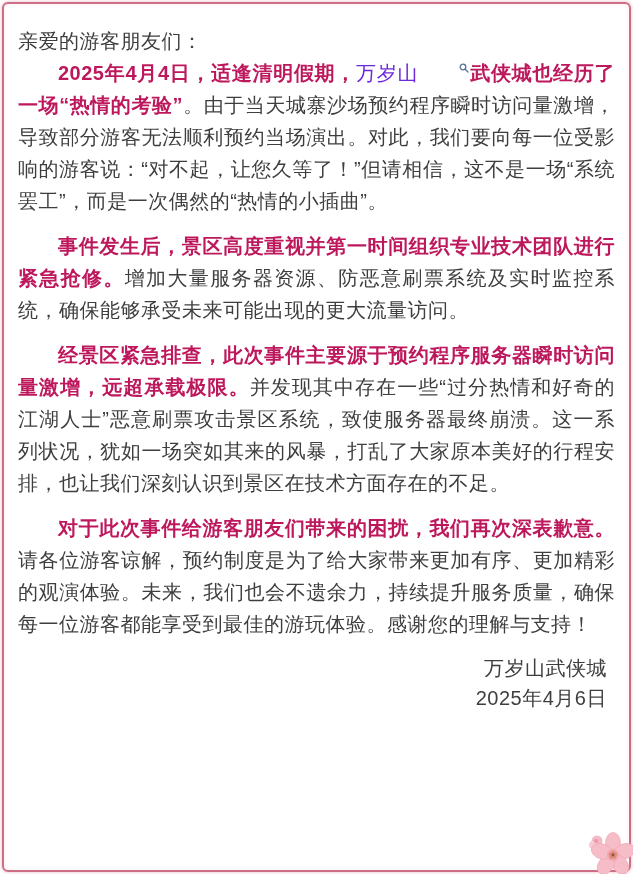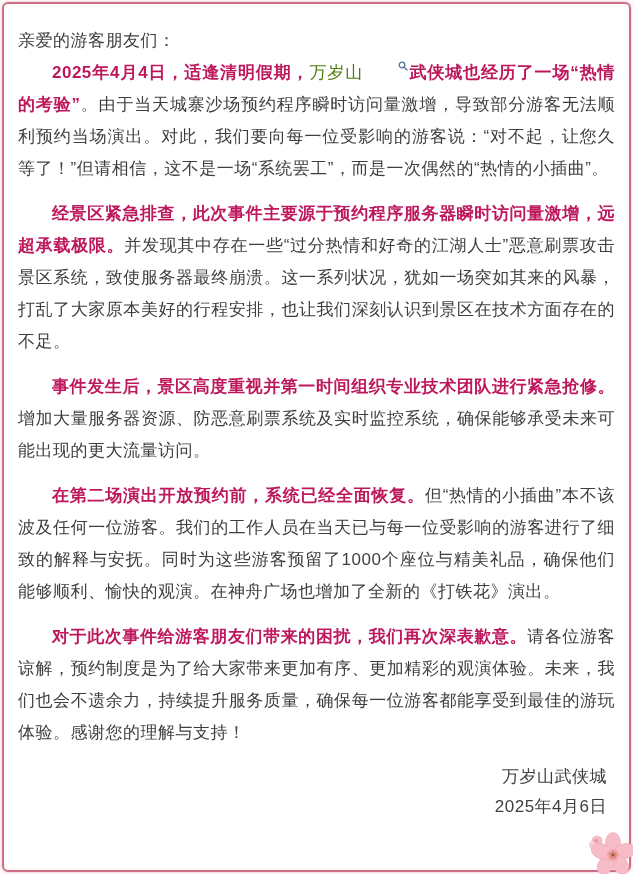--- a/index.html
+++ b/index.html
@@ -12,52 +12,51 @@
   }
   .frame {
     position: absolute; inset: 2px;
     border: 2px solid #cb6e86;
     border-radius: 6px;
     box-shadow: 0 0 3px 1px #f2d3db, inset 0 0 5px 0 #fbeef1;
     pointer-events: none;
   }
   .content {
     position: absolute; left: 18px; right: 18px; top: 25px;
-    font-size: 17px; line-height: 32px;
+    font-size: 20px; line-height: 32px;
     color: #3e3e3e;
     text-align: justify;
     letter-spacing: 0.5px;
   }
   .salutation { text-indent: 0; }
   .opening { text-indent: 2em; margin: 0 0 14px 0; }
   p.para { margin: 0 0 13px 0; text-indent: 2em; }
   .b { font-weight: bold; color: #be185d; }
-  .entity { color: #4d7c0f; text-decoration: none; cursor: pointer; }
+  .entity { color: #6d28d9; text-decoration: none; cursor: pointer; }
   .search { display: inline-block; line-height: 0; vertical-align: 7px; margin: 0 1px; }
   .signature { text-align: right; line-height: 30px; margin-top: 4px; padding-right: 8px; }
   .flower { position: absolute; right: -4px; bottom: -3px; z-index: 3; }
 </style>
 </head>
 <body>
 
 <div class="frame"></div>
 
 <div class="content">
   <div class="salutation">亲爱的游客朋友们：</div>
 
   <p class="para"><span class="b">2025年4月4日，适逢清明假期，</span><a class="entity"><span>万岁山</span><span class="search"><svg width="10" height="10" viewBox="0 0 10 10">
             <circle cx="4" cy="4" r="2.8" fill="none" stroke="#56719a" stroke-width="1.3"></circle>
             <line x1="6.2" y1="6.2" x2="9" y2="9" stroke="#56719a" stroke-width="1.3" stroke-linecap="round"></line>
           </svg></span></a><span class="b">武侠城也经历了一场“热情的考验”</span><span>。由于当天城寨沙场预约程序瞬时访问量激增，导致部分游客无法顺利预约当场演出。对此，我们要向每一位受影响的游客说：“对不起，让您久等了！”但请相信，这不是一场“系统罢工”，而是一次偶然的“热情的小插曲”。</span></p>
 
+  <p class="para"><span class="b">事件发生后，景区高度重视并第一时间组织专业技术团队进行紧急抢修。</span><span>增加大量服务器资源、防恶意刷票系统及实时监控系统，确保能够承受未来可能出现的更大流量访问。</span></p>
+
   <p class="para"><span class="b">经景区紧急排查，此次事件主要源于预约程序服务器瞬时访问量激增，远超承载极限。</span><span>并发现其中存在一些“过分热情和好奇的江湖人士”恶意刷票攻击景区系统，致使服务器最终崩溃。这一系列状况，犹如一场突如其来的风暴，打乱了大家原本美好的行程安排，也让我们深刻认识到景区在技术方面存在的不足。</span></p>
 
-  <p class="para"><span class="b">事件发生后，景区高度重视并第一时间组织专业技术团队进行紧急抢修。</span><span>增加大量服务器资源、防恶意刷票系统及实时监控系统，确保能够承受未来可能出现的更大流量访问。</span></p>
-
-  <p class="para"><span class="b">在第二场演出开放预约前，系统已经全面恢复。</span><span>但“热情的小插曲”本不该波及任何一位游客。我们的工作人员在当天已与每一位受影响的游客进行了细致的解释与安抚。同时为这些游客预留了1000个座位与精美礼品，确保他们能够顺利、愉快的观演。在神舟广场也增加了全新的《打铁花》演出。</span></p>
 
   <p class="para"><span class="b">对于此次事件给游客朋友们带来的困扰，我们再次深表歉意。</span><span>请各位游客谅解，预约制度是为了给大家带来更加有序、更加精彩的观演体验。未来，我们也会不遗余力，持续提升服务质量，确保每一位游客都能享受到最佳的游玩体验。感谢您的理解与支持！</span></p>
 
   <div class="signature">
     <div>万岁山武侠城</div>
     <div>2025年4月6日</div>
   </div>
 </div>
 
 <svg class="flower" width="56" height="50" viewBox="0 0 56 50">

